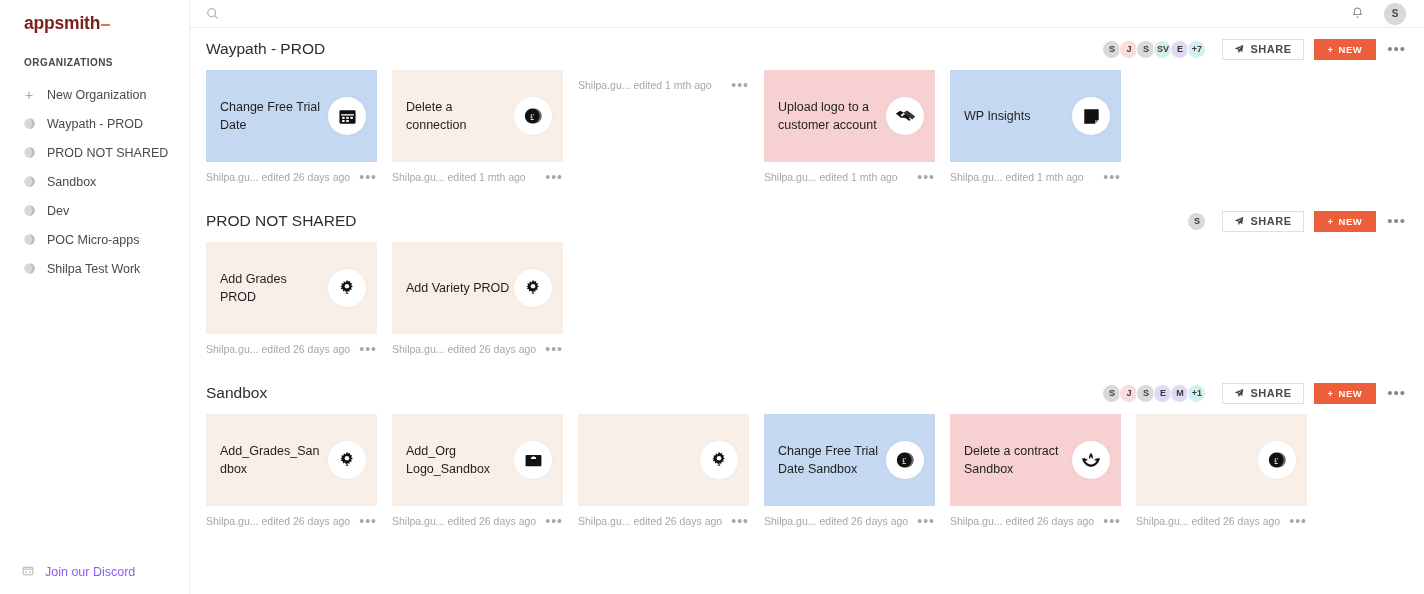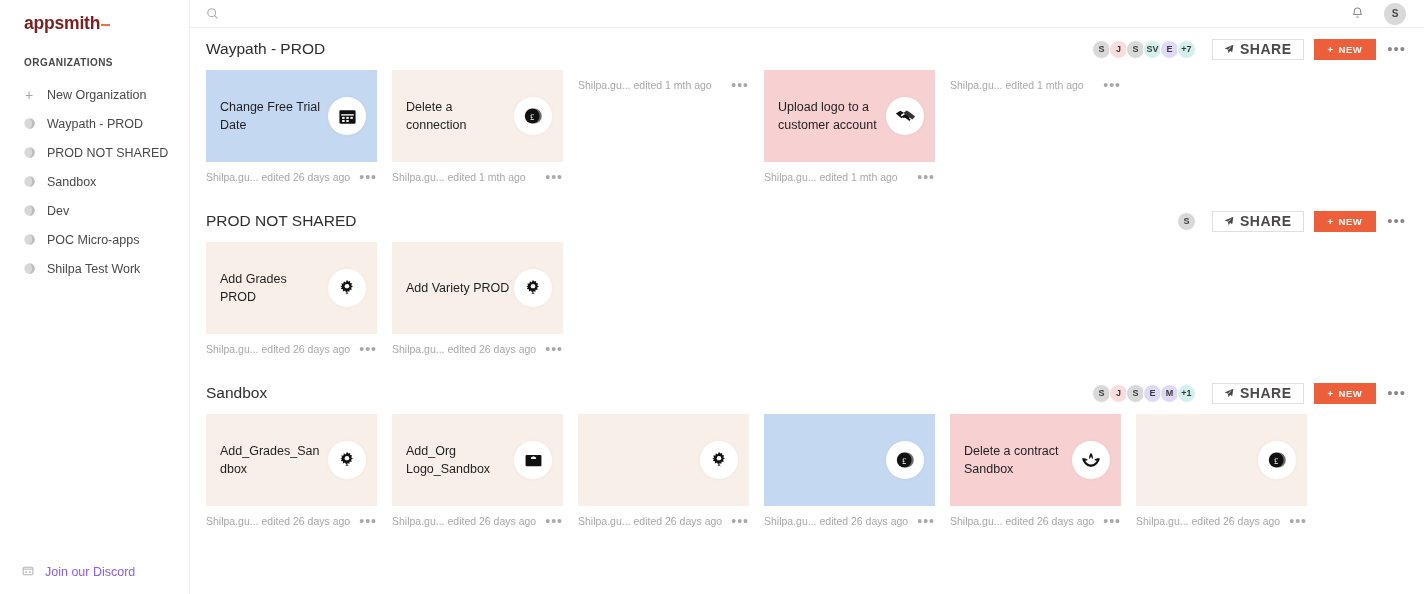--- a/index.html
+++ b/index.html
@@ -155,21 +155,21 @@
     margin-left: -2px;
     cursor: pointer;
   }
   .av:first-child { margin-left: 0; }
   .btn-share {
     display: flex; align-items: center; gap: 6px;
     height: 21px;
     padding: 0 11px;
     border: 1px solid #e0dede;
     background: #fff;
-    font-size: 14px;
+    font-size: 11px;
     font-weight: 600;
     letter-spacing: 0.5px;
     color: #4b4848;
     cursor: pointer;
     border-radius: 0;
     font-family: "Liberation Sans", sans-serif;
   }
   .btn-new {
     display: flex; align-items: center; gap: 5px;
     height: 21px;
@@ -434,20 +434,30 @@
     <path d="M12.2 10.3l4.2 3.3 1.4-1.5-4.2-3.3-1.4 1.5z"></path>
   </svg>
                 </div>
               </div>
               <div class="card-foot">
                 <span class="meta">Shilpa.gu... edited 1 mth ago</span>
                 <span class="dots">•••</span>
               </div>
             </div>
             <div class="card">
+              <div class="card-body" style="background: rgb(197, 216, 242);">
+                <div class="card-name">WP Insights</div>
+                <div class="card-icon">
+                  <svg width="19" height="19" viewBox="0 0 20 20" fill="#111">
+    <path d="M2.4 2.4h15.2v11.4l-3.8 3.8H2.4V2.4z"></path>
+    <path d="M13.9 13.9h3.7l-3.7 3.7v-3.7z" fill="#fff"></path>
+    <path d="M14.3 14.3h2.2l-2.2 2.2v-2.2z" fill="#111"></path>
+  </svg>
+                </div>
+              </div>
               <div class="card-foot">
                 <span class="meta">Shilpa.gu... edited 1 mth ago</span>
                 <span class="dots">•••</span>
               </div>
             </div>
           </div>
         </div>
         <div class="section">
           <div class="section-head">
             <div class="section-title">PROD NOT SHARED</div>
@@ -575,20 +585,21 @@
   </svg>
                 </div>
               </div>
               <div class="card-foot">
                 <span class="meta">Shilpa.gu... edited 26 days ago</span>
                 <span class="dots">•••</span>
               </div>
             </div>
             <div class="card">
               <div class="card-body" style="background: rgb(197, 216, 242);">
+                <div class="card-name">Change Free Trial Date Sandbox</div>
                 <div class="card-icon">
                   <svg width="20" height="20" viewBox="0 0 20 20">
     <circle cx="11.4" cy="10" r="7.4" fill="#6d6d6d"></circle>
     <circle cx="9.2" cy="10" r="7.4" fill="#111"></circle>
     <text x="9.2" y="13.6" font-size="8.4" fill="#fff" text-anchor="middle" font-family="Liberation Serif, serif">£</text>
   </svg>
                 </div>
               </div>
               <div class="card-foot">
                 <span class="meta">Shilpa.gu... edited 26 days ago</span>

